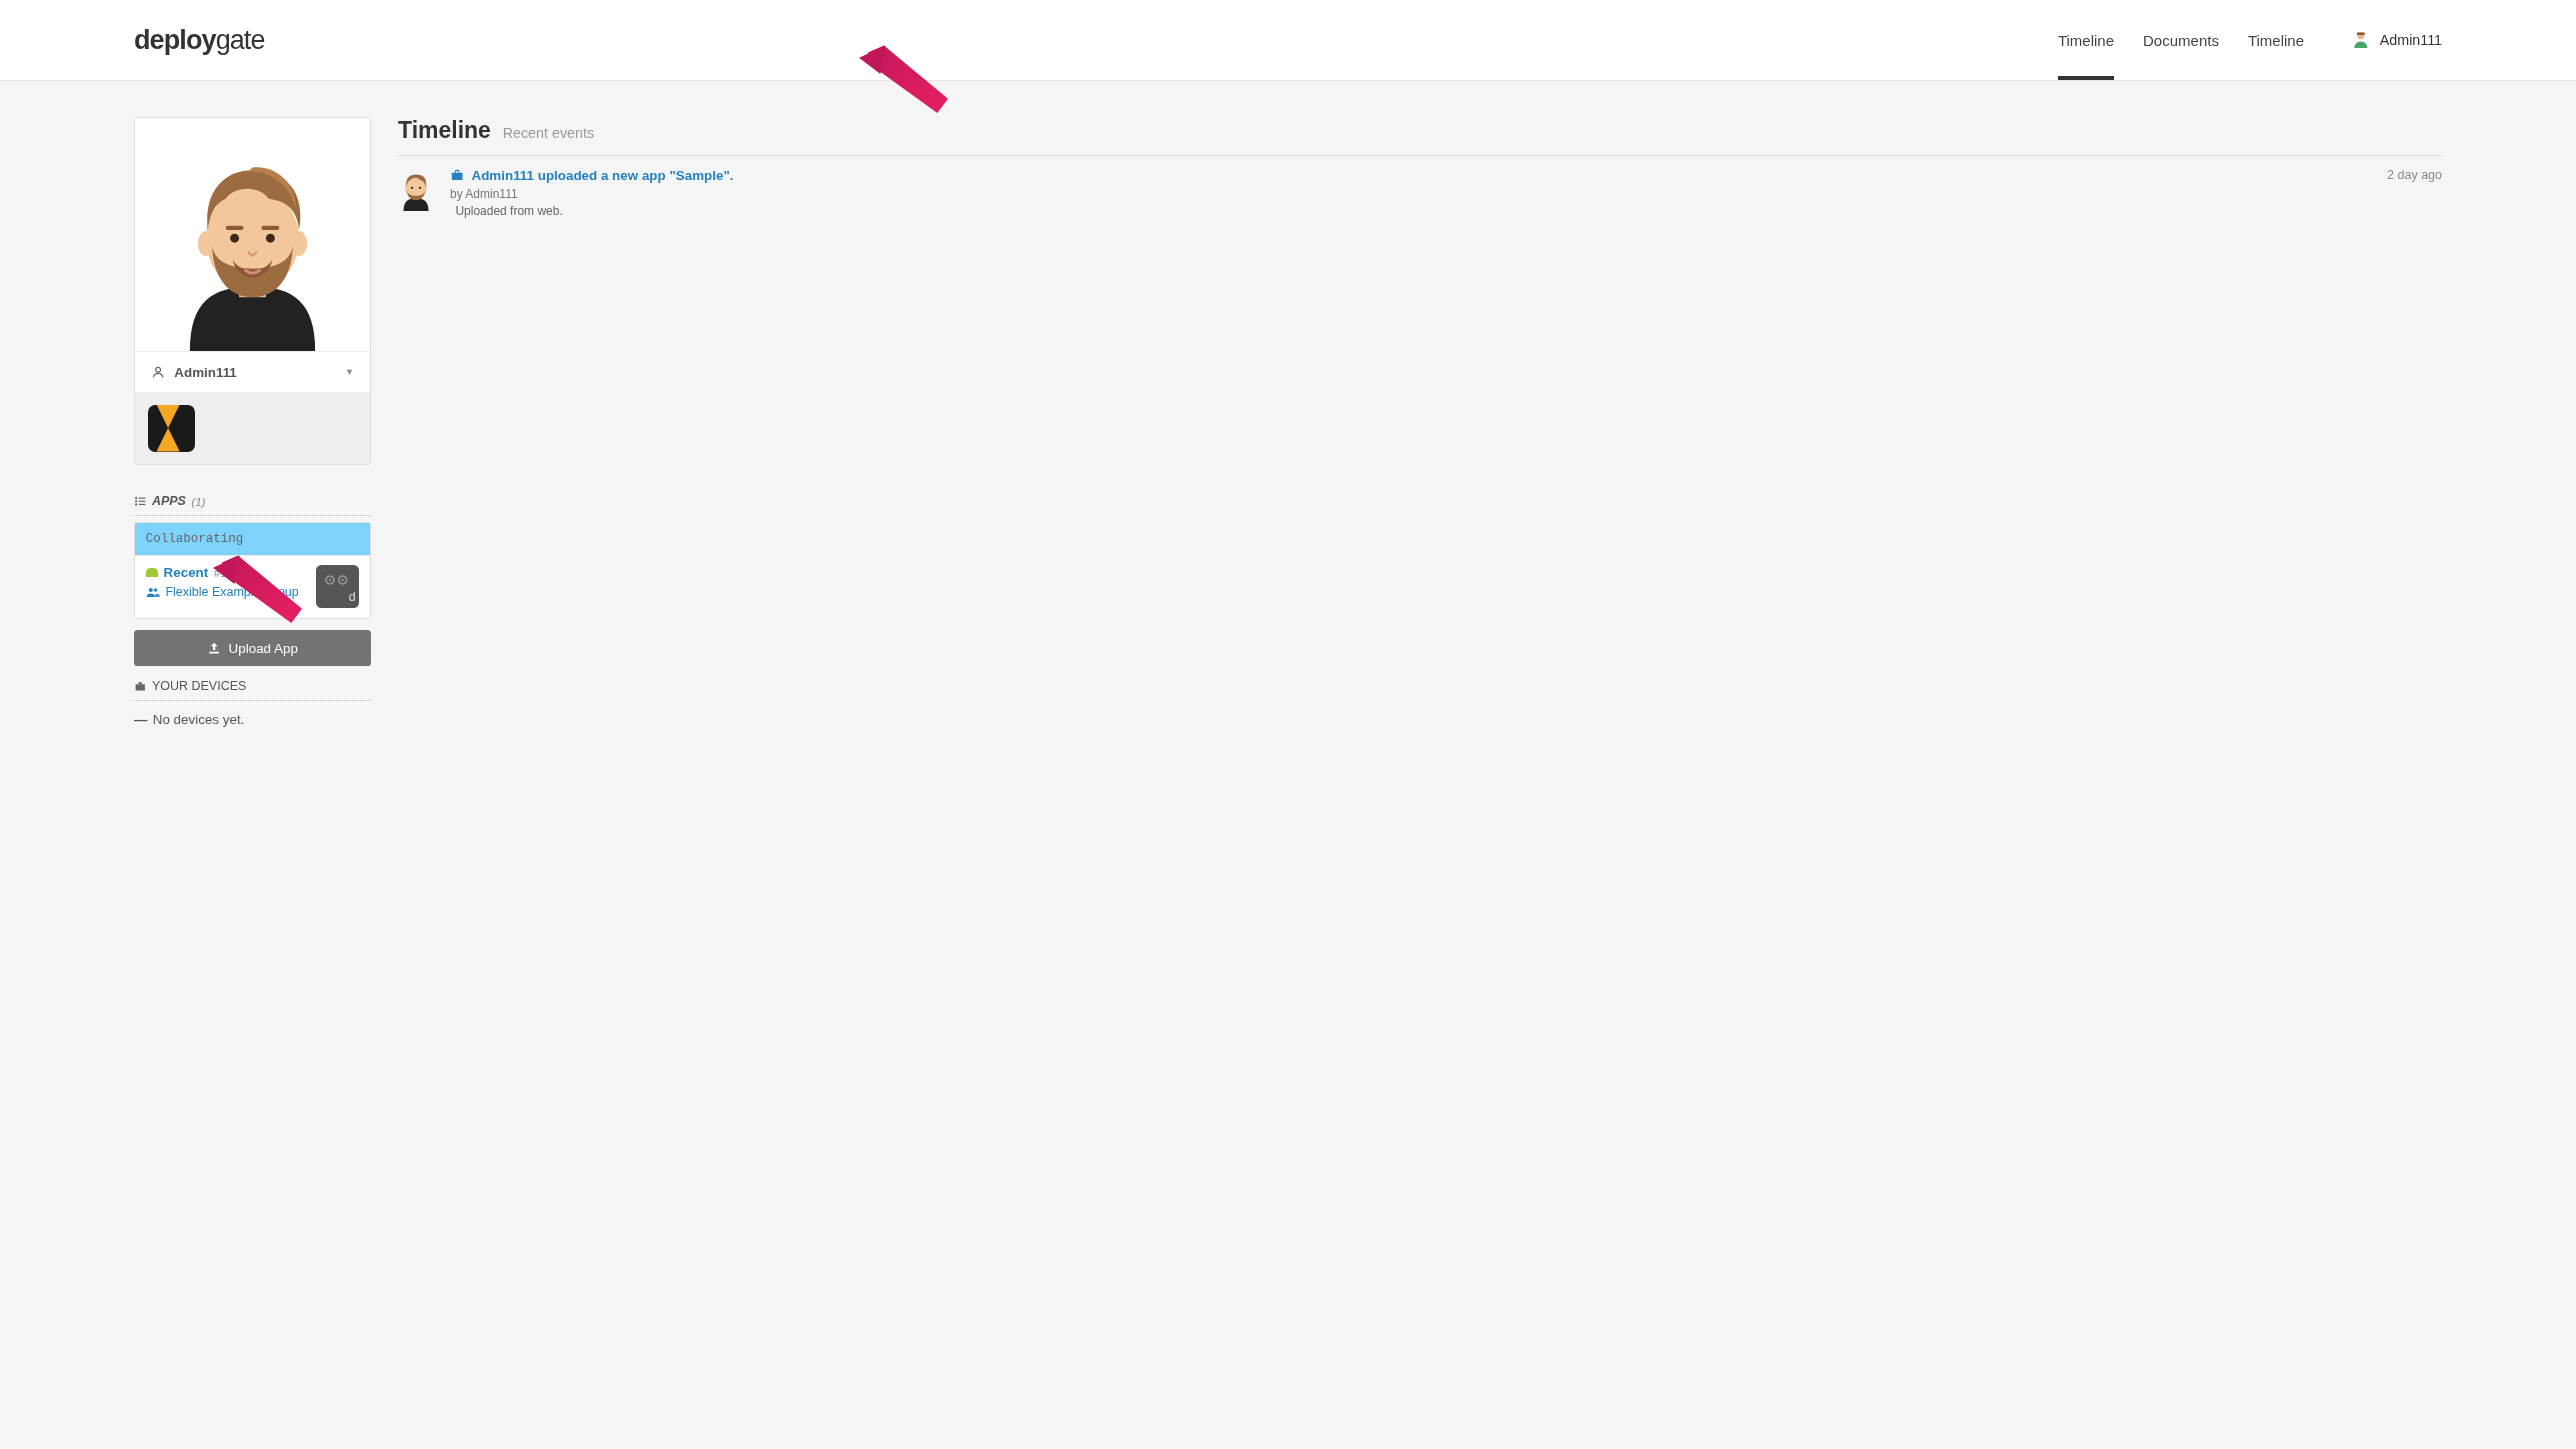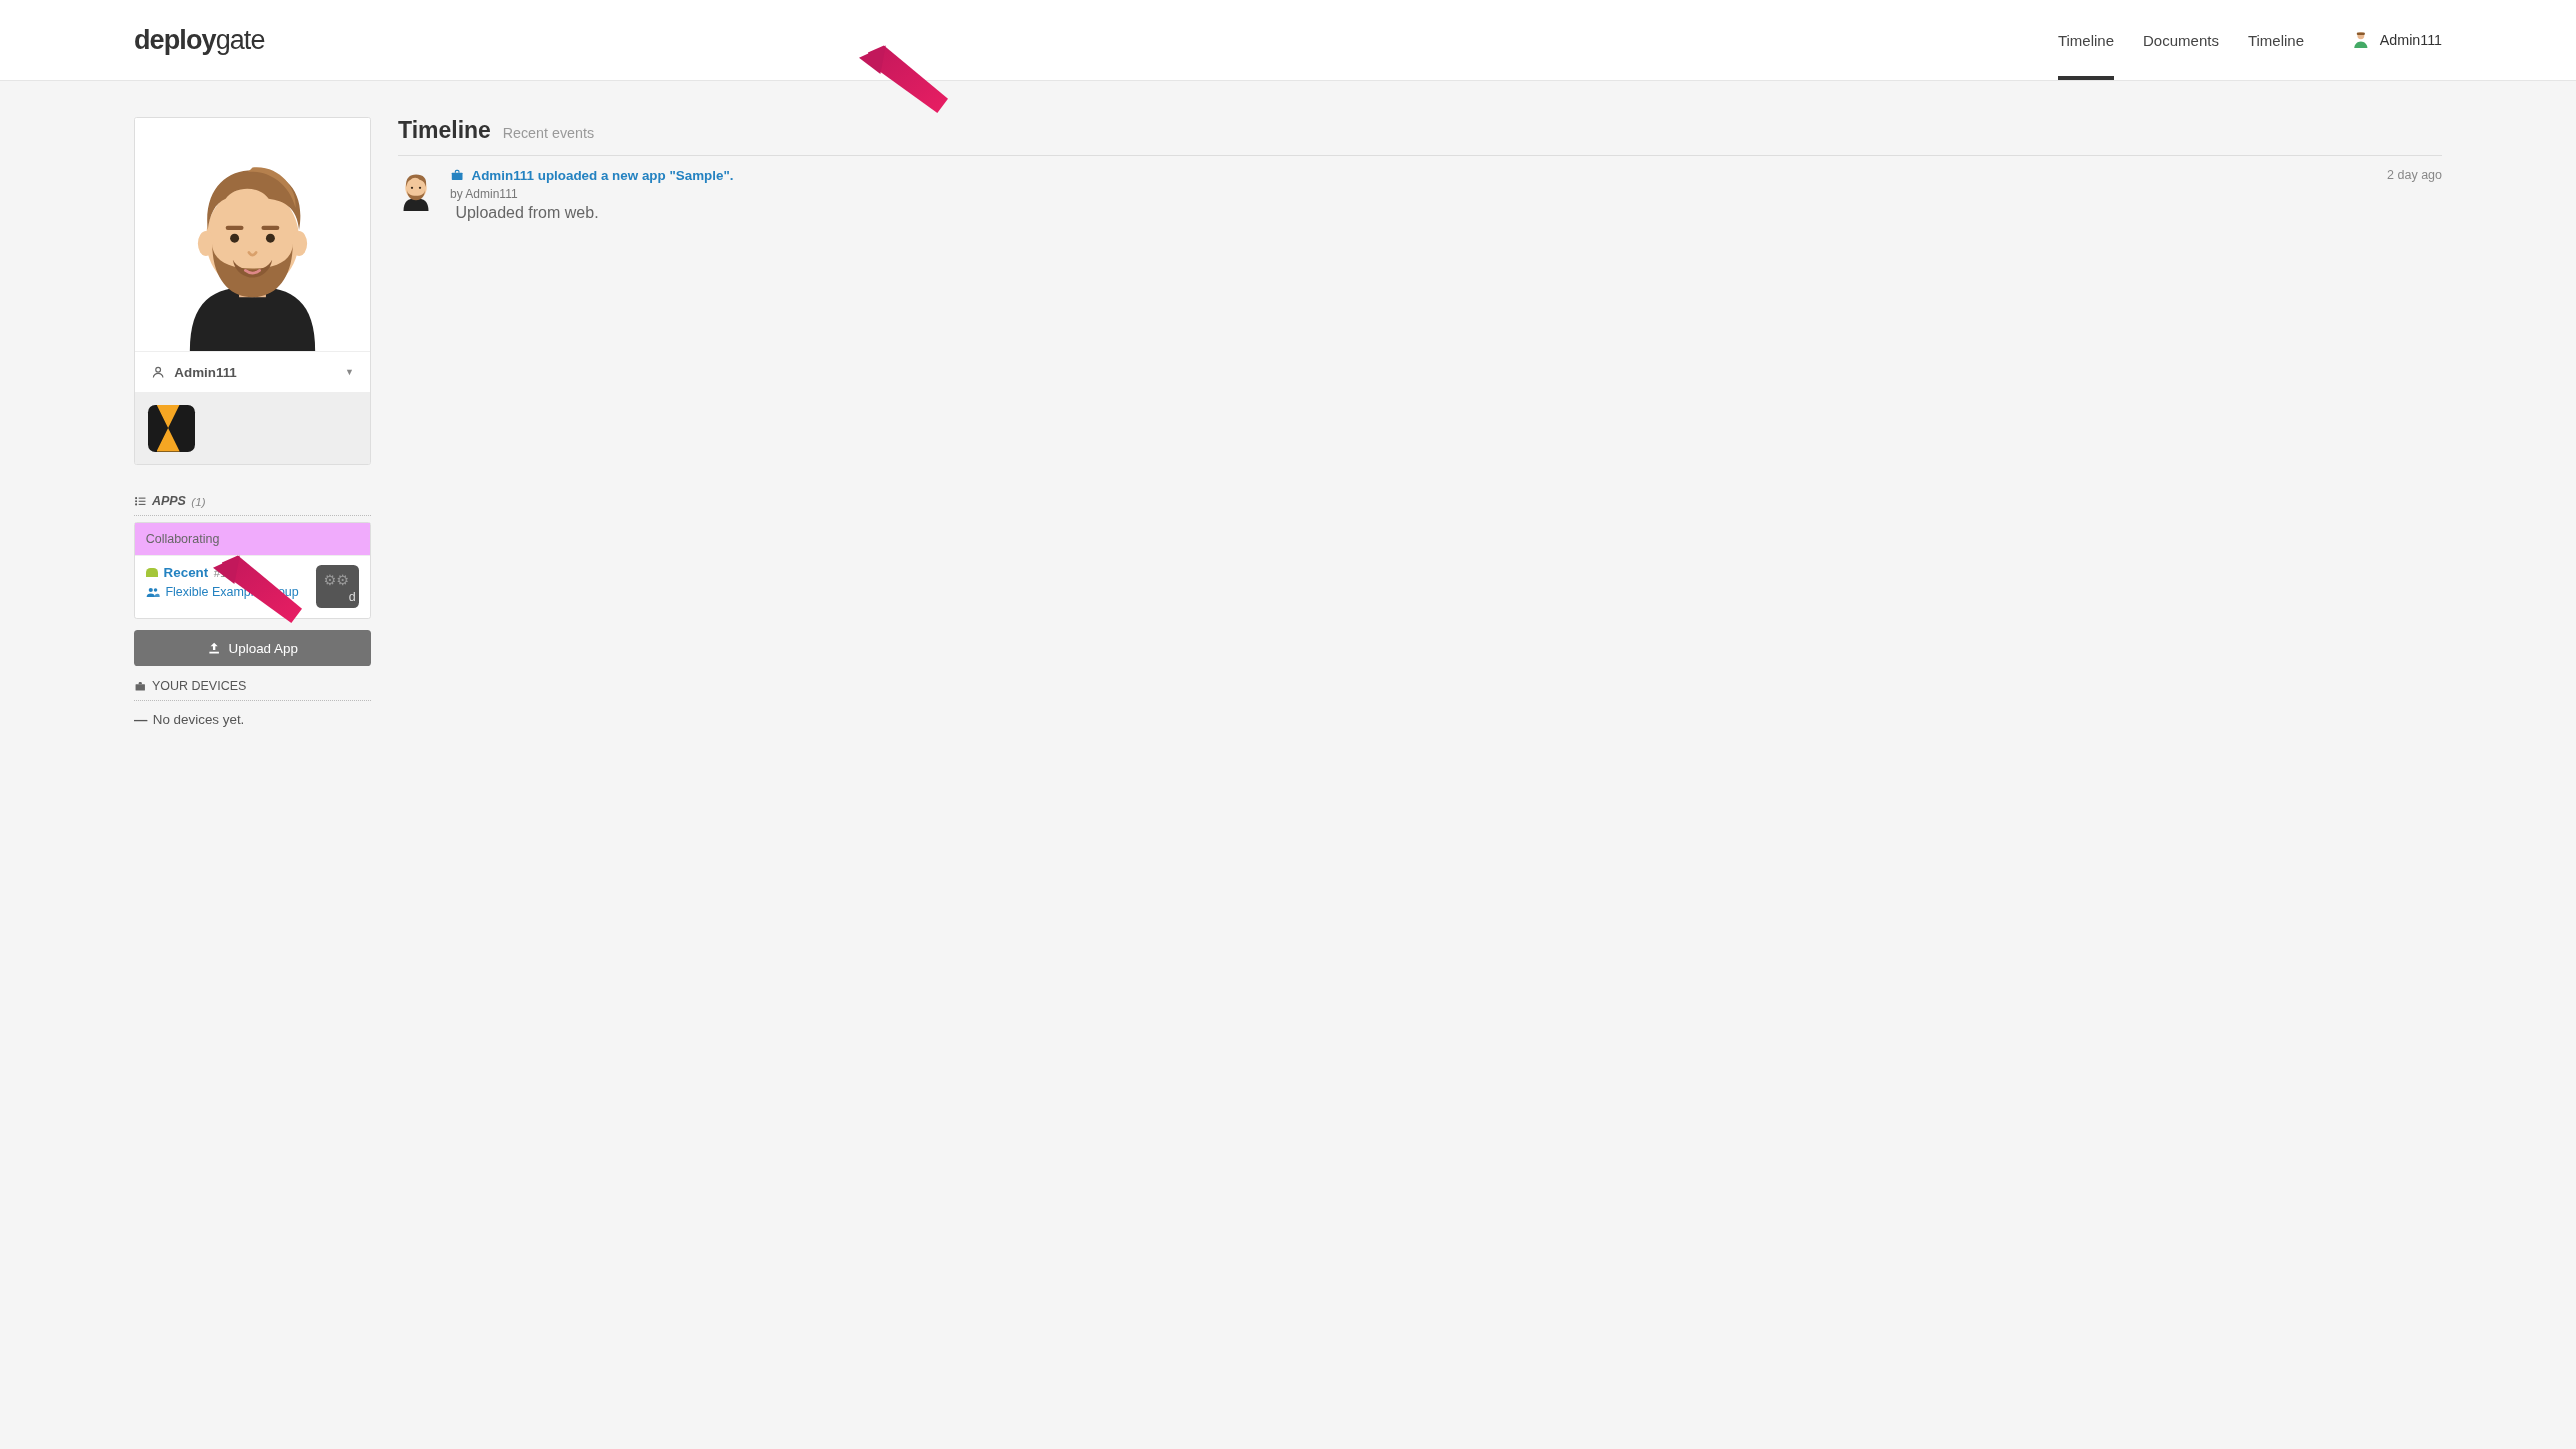--- a/index.html
+++ b/index.html
@@ -147,21 +147,22 @@
       margin-top: 5.4px;
       background: #fff;
       border: 0.9px solid #ddd;
       border-radius: 2.7px;
     }
     .apps-panel-head {
       padding: 9px 10.7px;
       font-size: 12.5px;
       color: #666;
       border-bottom: 0.9px solid #eee;
-      background: #f0abfc;
+      background: #7dd3fc;
+      font-family: Liberation Mono, monospace;
     }
     .app-row {
       padding: 9px 10.7px 10.7px;
       display: flex;
       gap: 9px;
       align-items: flex-start;
       position: relative;
     }
     .app-row-left { flex: 1; }
     .app-name-line {
@@ -289,21 +290,21 @@
       font-size: 12.5px;
       white-space: nowrap;
     }
     .timeline-by {
       color: #777;
       font-size: 12px;
       margin-top: 3.6px;
     }
     .timeline-desc {
       color: #666;
-      font-size: 16px;
+      font-size: 12px;
       margin-top: 3.6px;
       margin-left: 5.4px;
     }
     
     .arrow {
       position: absolute;
       pointer-events: none;
     }
     .android-icon {
       width: 12.5px; height: 9px;

